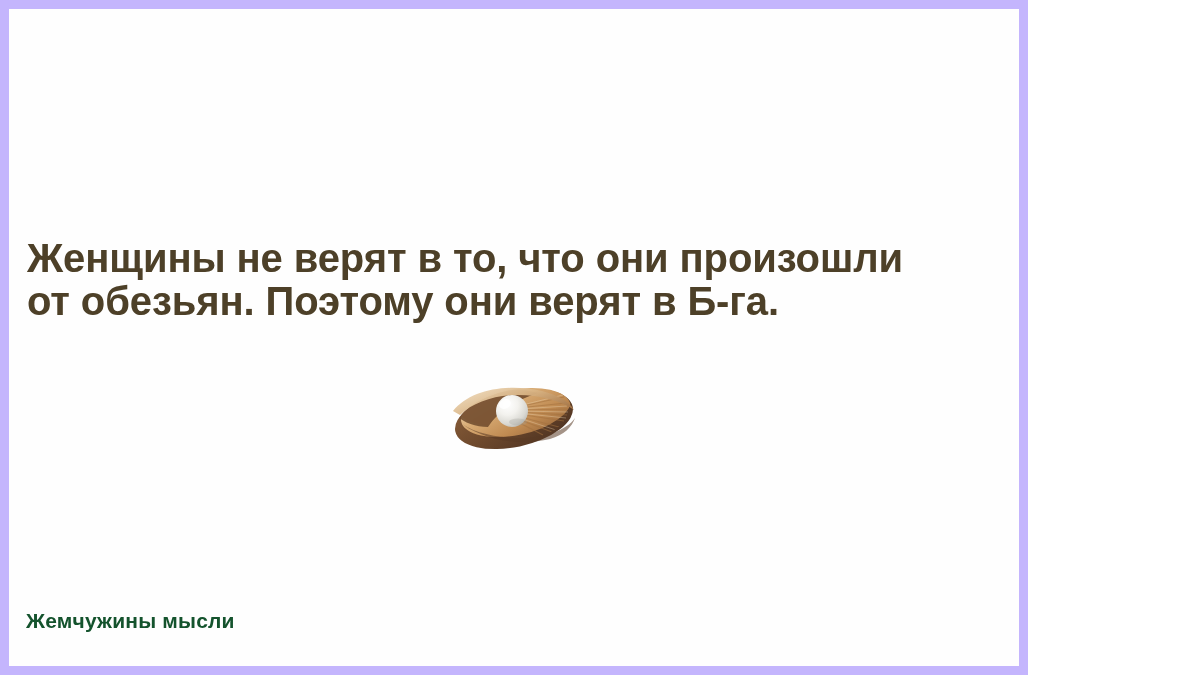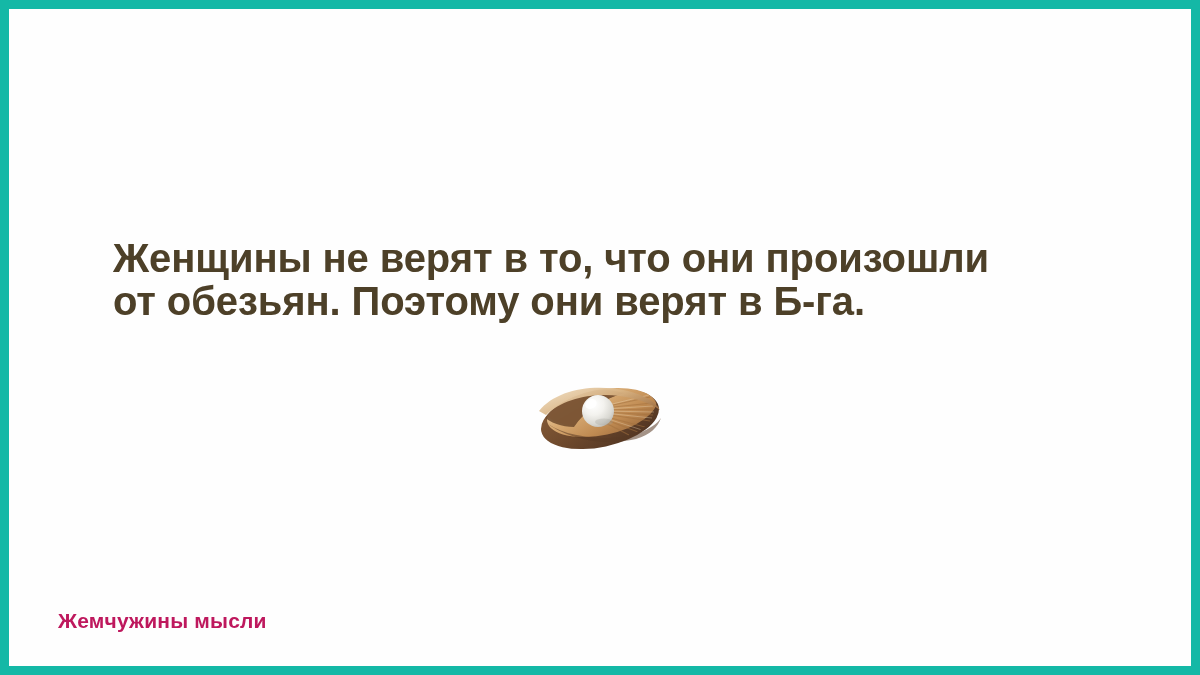--- a/index.html
+++ b/index.html
@@ -11,24 +11,24 @@
     width: 1200px;
     height: 675px;
     overflow: hidden;
     font-family: "Liberation Sans", sans-serif;
     background: #ffffff;
   }
 
   .card {
     position: relative;
     box-sizing: border-box;
-    width: 1200px;
+    width: 1028px;
     height: 675px;
     background: #fefefe;
-    border: 9px solid #14b8a6;
+    border: 9px solid #c4b5fd;
     overflow: hidden;
   }
 
   
   .quote-area {
     position: absolute;
     left: 0;
     right: 0;
     top: 228px;
     display: flex;
@@ -76,25 +76,24 @@
     align-items: center;
     justify-content: space-between;
     padding: 0 9px 0 9px;
     box-sizing: border-box;
   }
 
   .brand {
     font-family: "Liberation Sans", sans-serif;
     font-size: 21px;
     font-weight: bold;
-    color: #be185d;
+    color: #14532d;
     letter-spacing: 0.2px;
     padding-left: 8px;
     padding-bottom: 18px;
-    margin-left: 32px;
   }
 
   .site-url {
     font-family: "Liberation Sans", sans-serif;
     font-size: 24px;
     font-weight: normal;
     color: #c2c2b8;
     letter-spacing: 0.1px;
     padding-right: 6px;
     padding-bottom: 18px;

